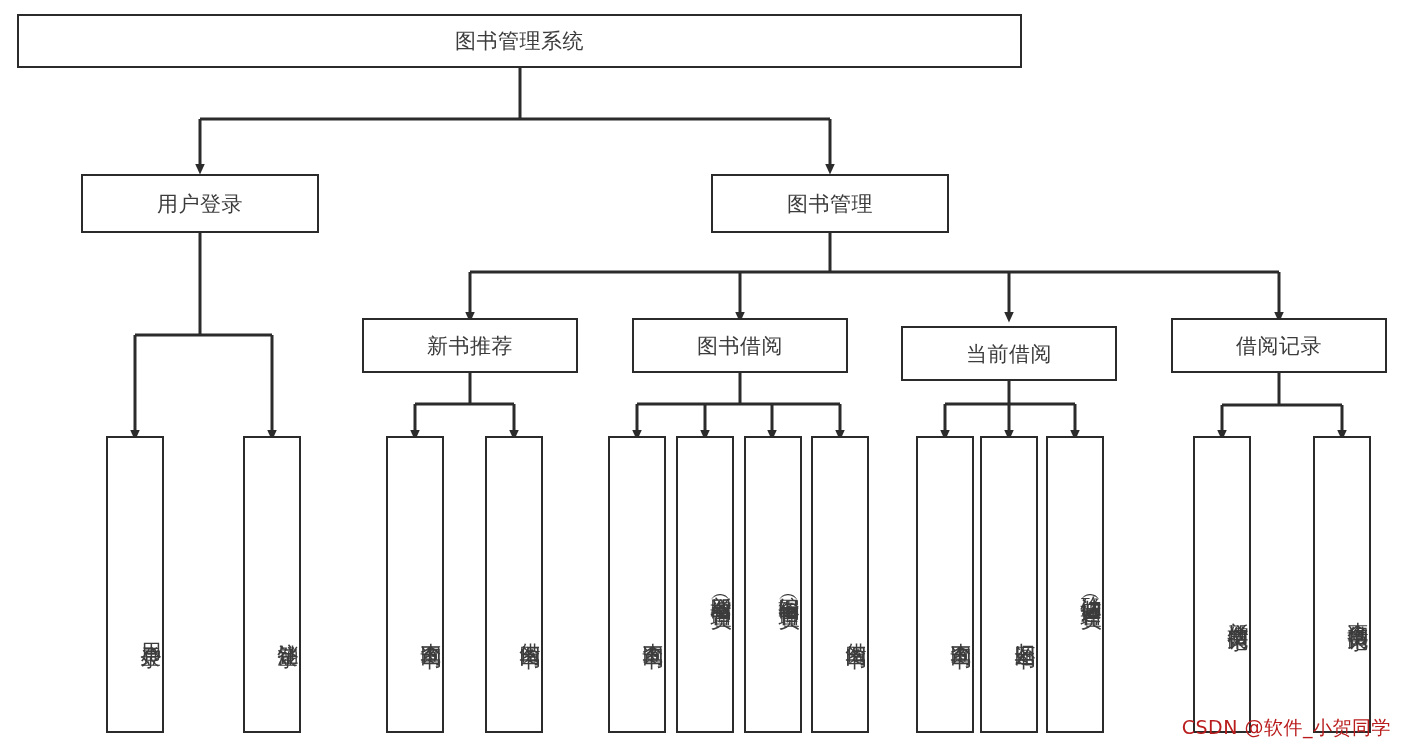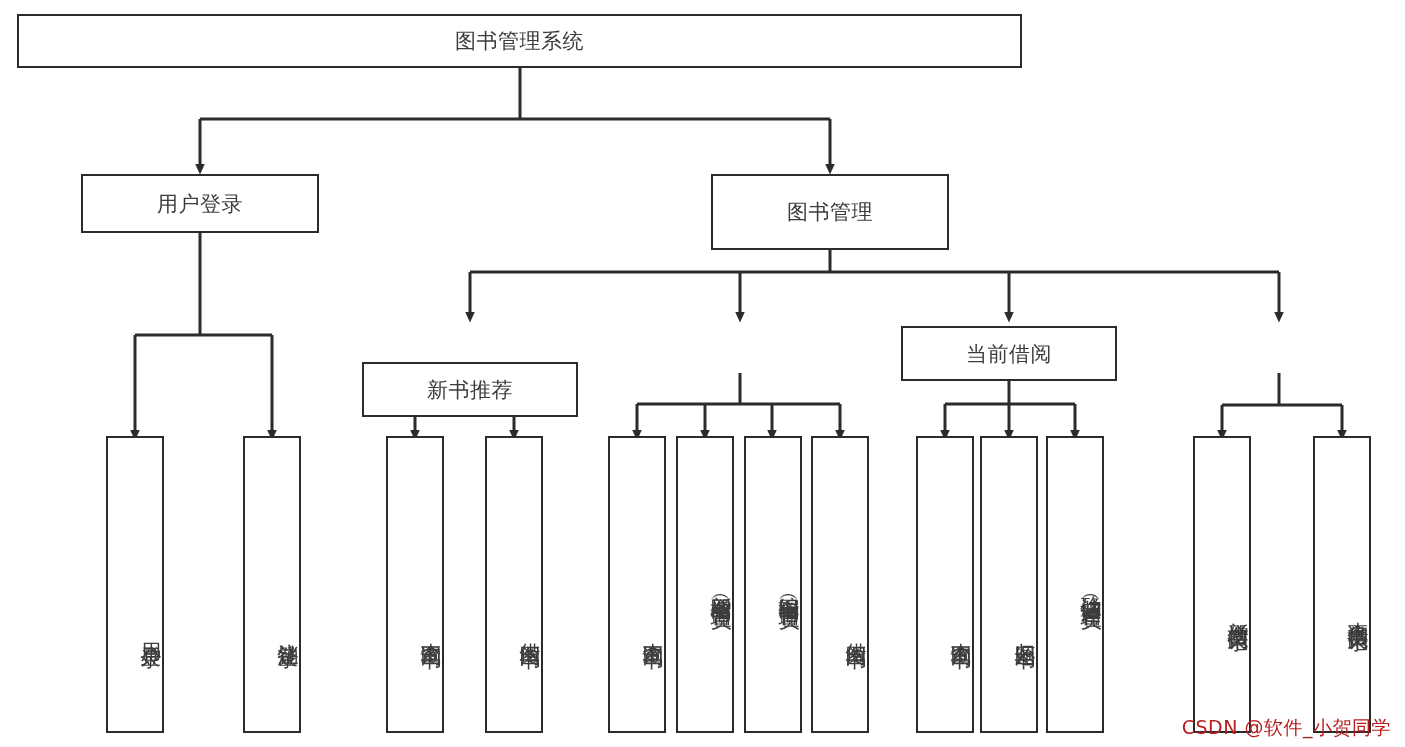--- a/index.html
+++ b/index.html
@@ -121,29 +121,35 @@
     </g>
   </svg>
 
   <div class="node horiz" style="left:17px; top:14px; width:1005px; height:54px;">
     <span class="node-label">图书管理系统</span>
   </div>
 
   <div class="node horiz" style="left:81px; top:174px; width:238px; height:59px;">
     <span class="node-label">用户登录</span>
   </div>
-  <div class="node horiz" style="left:711px; top:174px; width:238px; height:76px;">
+  <div class="node horiz" style="left:711px; top:174px; width:238px; height:59px;">
     <span class="node-label">图书管理</span>
   </div>
 
-  <div class="node horiz" style="left:362px; top:318px; width:216px; height:55px;margin-top:44px;">
+  <div class="node horiz" style="left:362px; top:318px; width:216px; height:55px;">
     <span class="node-label">新书推荐</span>
+  </div>
+  <div class="node horiz" style="left:632px; top:318px; width:216px; height:55px;">
+    <span class="node-label">图书借阅</span>
   </div>
   <div class="node horiz" style="left:901px; top:318px; width:216px; height:55px;margin-top:8px;">
     <span class="node-label">当前借阅</span>
+  </div>
+  <div class="node horiz" style="left:1171px; top:318px; width:216px; height:55px;">
+    <span class="node-label">借阅记录</span>
   </div>
 
   <div class="node vert" style="left:106px; top:436px; width:58px; height:297px; padding-top:90px;">
     <span class="node-label">用户登录</span>
   </div>
   <div class="node vert" style="left:243px; top:436px; width:58px; height:297px; padding-top:90px;">
     <span class="node-label">注销登录</span>
   </div>
 
   <div class="node vert" style="left:386px; top:436px; width:58px; height:297px; padding-top:90px;">

